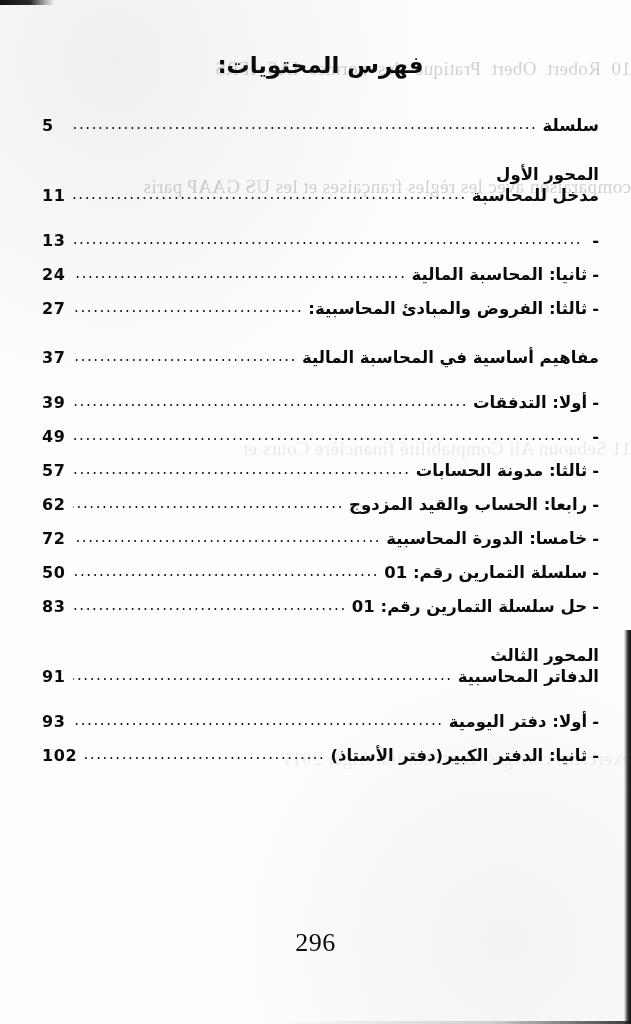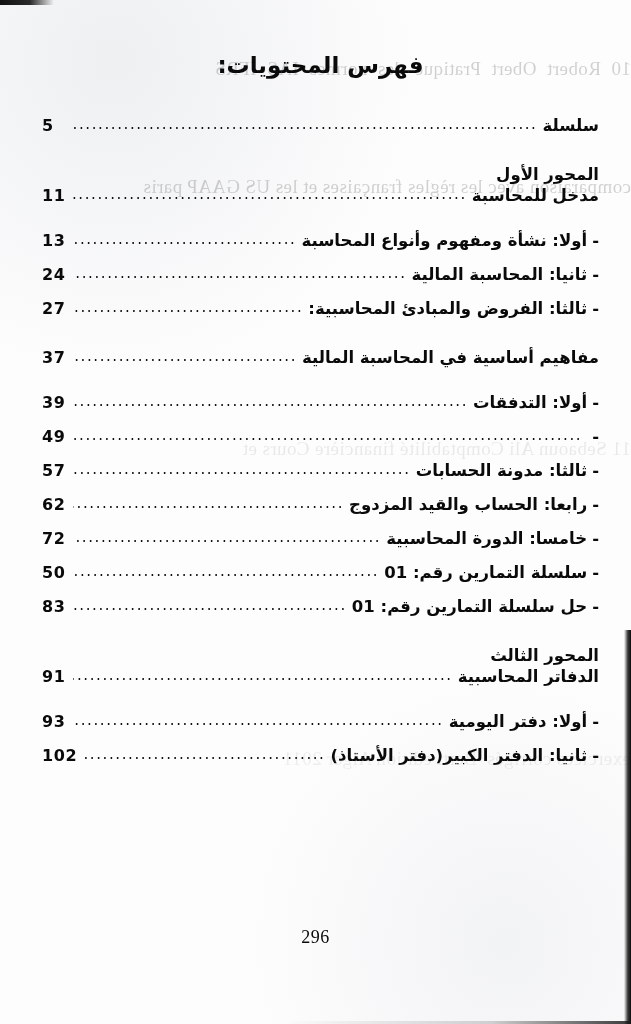--- a/index.html
+++ b/index.html
@@ -151,24 +151,24 @@
     flex: 0 0 auto;
     font-size: 16.5px;
     font-weight: 700;
     margin-left: 5px;
     color: #0a0a0a;
   }
 
   .folio {
     position: absolute;
     left: 0; right: 0;
-    bottom: 76px;
+    bottom: 66px;
     text-align: center;
     font-family: "Liberation Serif", "DejaVu Serif", serif;
-    font-size: 18px;
+    font-size: 26px;
     color: #0a0a0a;
     z-index: 3;
     letter-spacing: 0.5px;
   }
 </style>
 </head>
 <body>
 
 <div class="page">
 
@@ -196,21 +196,20 @@
       <div class="section-title">المحور الأول</div>
       <div class="toc-row section-sub-row">
         <span class="toc-label">مدخل للمحاسبة</span>
         <span class="toc-leader"></span>
         <span class="toc-page">11</span>
       </div>
 
       <div class="entries">
         <div class="toc-row">
           <span class="entry-dash">-</span>
-          <span class="toc-label">أولا: نشأة ومفهوم وأنواع المحاسبة</span>
           <span class="toc-leader"></span>
           <span class="toc-page">13</span>
         </div>
         <div class="toc-row">
           <span class="entry-dash">-</span>
           <span class="toc-label">ثانيا: المحاسبة المالية</span>
           <span class="toc-leader"></span>
           <span class="toc-page">24</span>
         </div>
         <div class="toc-row">

